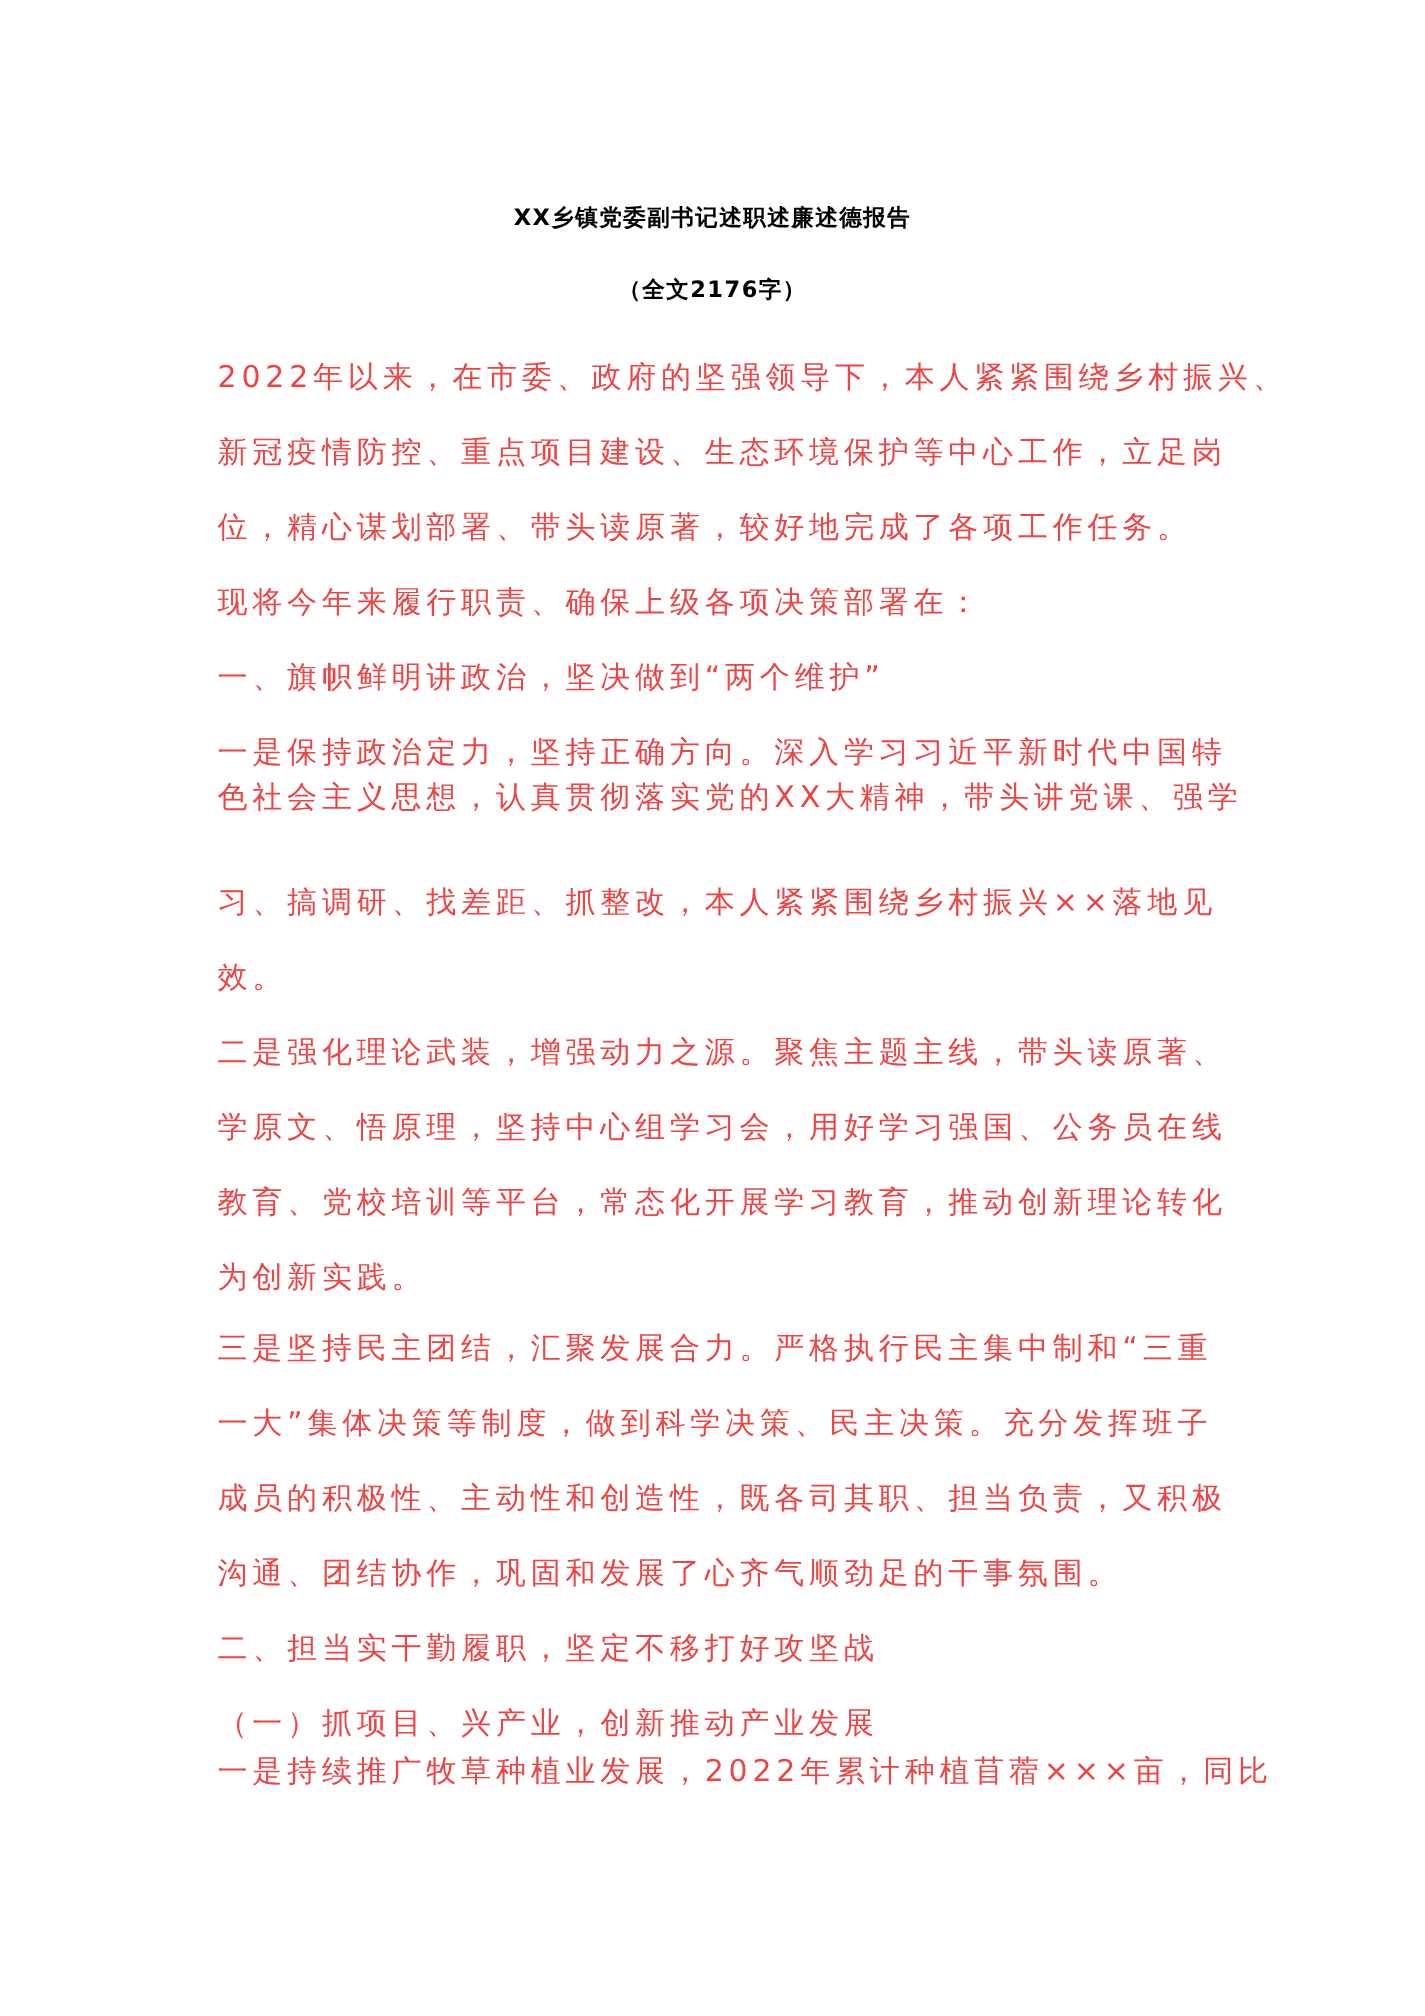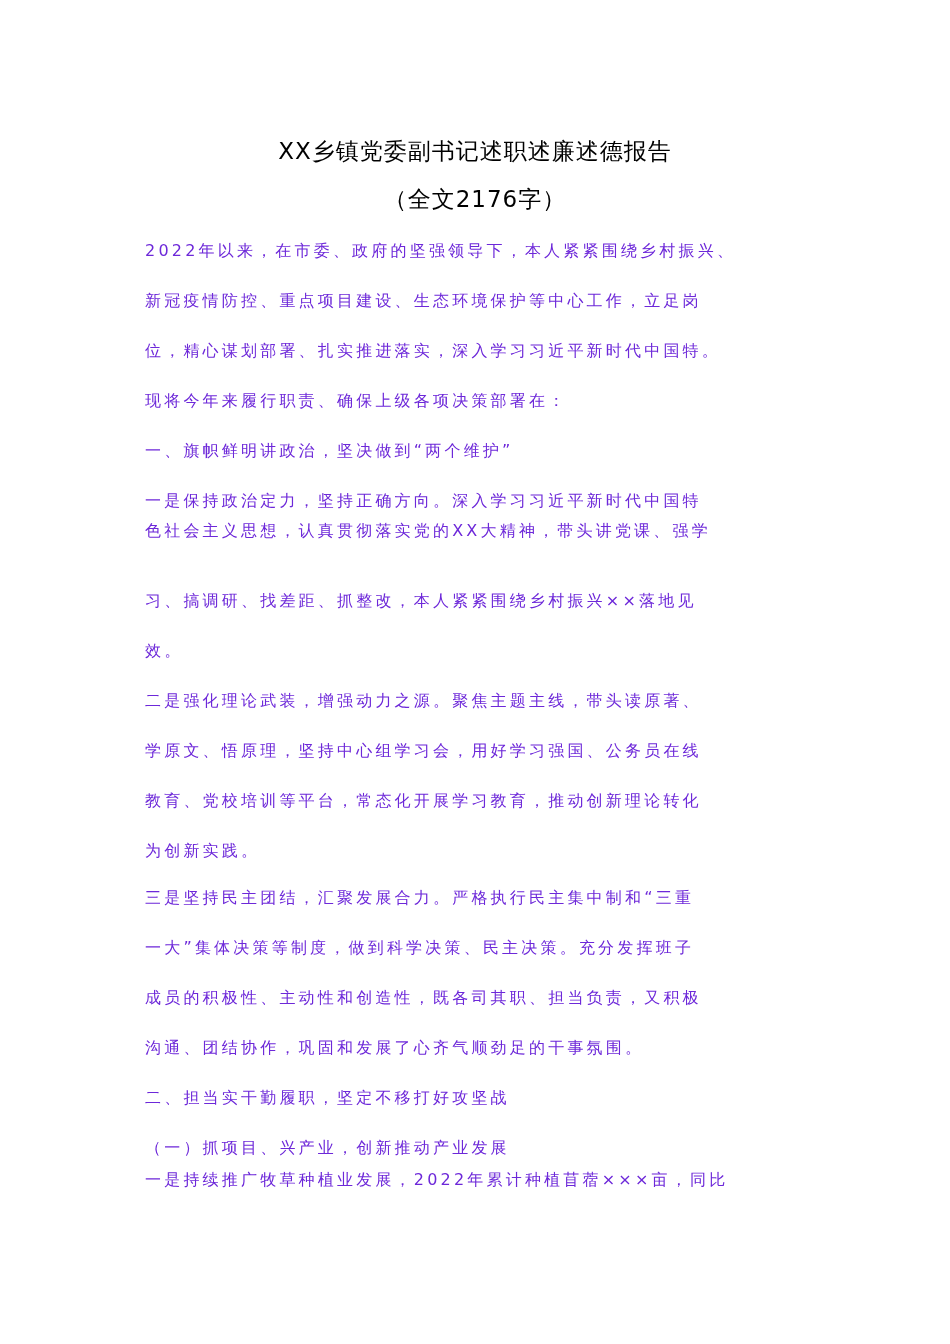--- a/index.html
+++ b/index.html
@@ -21,48 +21,48 @@
       top: 0;
       width: 950px;
       height: 1344px;
       background: #ffffff;
     }
     .title {
       position: absolute;
       left: 0;
       width: 950px;
       text-align: center;
-      font-weight: normal;
-      font-size: 23px;
+      font-weight: bold;
+      font-size: 15px;
       letter-spacing: 1px;
       color: #000;
     }
     .title.main { top: 136px; }
     .title.sub { top: 184px; }
     .line {
       position: absolute;
       left: 145px;
       width: 690px;
-      font-size: 16px;
+      font-size: 20px;
       letter-spacing: 3.2px;
       white-space: nowrap;
-      color: #6d28d9;
+      color: #ef4444;
       line-height: 30px;
     }
   </style>
 </head>
 <body>
 
 <div class="page">
   <div class="title main">XX乡镇党委副书记述职述廉述德报告</div>
   <div class="title sub">（全文2176字）</div>
   <div id="body-lines">
       <div class="line" style="top: 236px;">2022年以来，在市委、政府的坚强领导下，本人紧紧围绕乡村振兴、</div>
       <div class="line" style="top: 286px;">新冠疫情防控、重点项目建设、生态环境保护等中心工作，立足岗</div>
-      <div class="line" style="top: 336px;">位，精心谋划部署、扎实推进落实，深入学习习近平新时代中国特。</div>
+      <div class="line" style="top: 336px;">位，精心谋划部署、带头读原著，较好地完成了各项工作任务。</div>
       <div class="line" style="top: 386px;">现将今年来履行职责、确保上级各项决策部署在：</div>
       <div class="line" style="top: 436px;">一、旗帜鲜明讲政治，坚决做到“两个维护”</div>
       <div class="line" style="top: 486px;">一是保持政治定力，坚持正确方向。深入学习习近平新时代中国特</div>
       <div class="line" style="top: 516px;">色社会主义思想，认真贯彻落实党的XX大精神，带头讲党课、强学</div>
       <div class="line" style="top: 586px;">习、搞调研、找差距、抓整改，本人紧紧围绕乡村振兴××落地见</div>
       <div class="line" style="top: 636px;">效。</div>
       <div class="line" style="top: 686px;">二是强化理论武装，增强动力之源。聚焦主题主线，带头读原著、</div>
       <div class="line" style="top: 736px;">学原文、悟原理，坚持中心组学习会，用好学习强国、公务员在线</div>
       <div class="line" style="top: 786px;">教育、党校培训等平台，常态化开展学习教育，推动创新理论转化</div>
       <div class="line" style="top: 836px;">为创新实践。</div>

